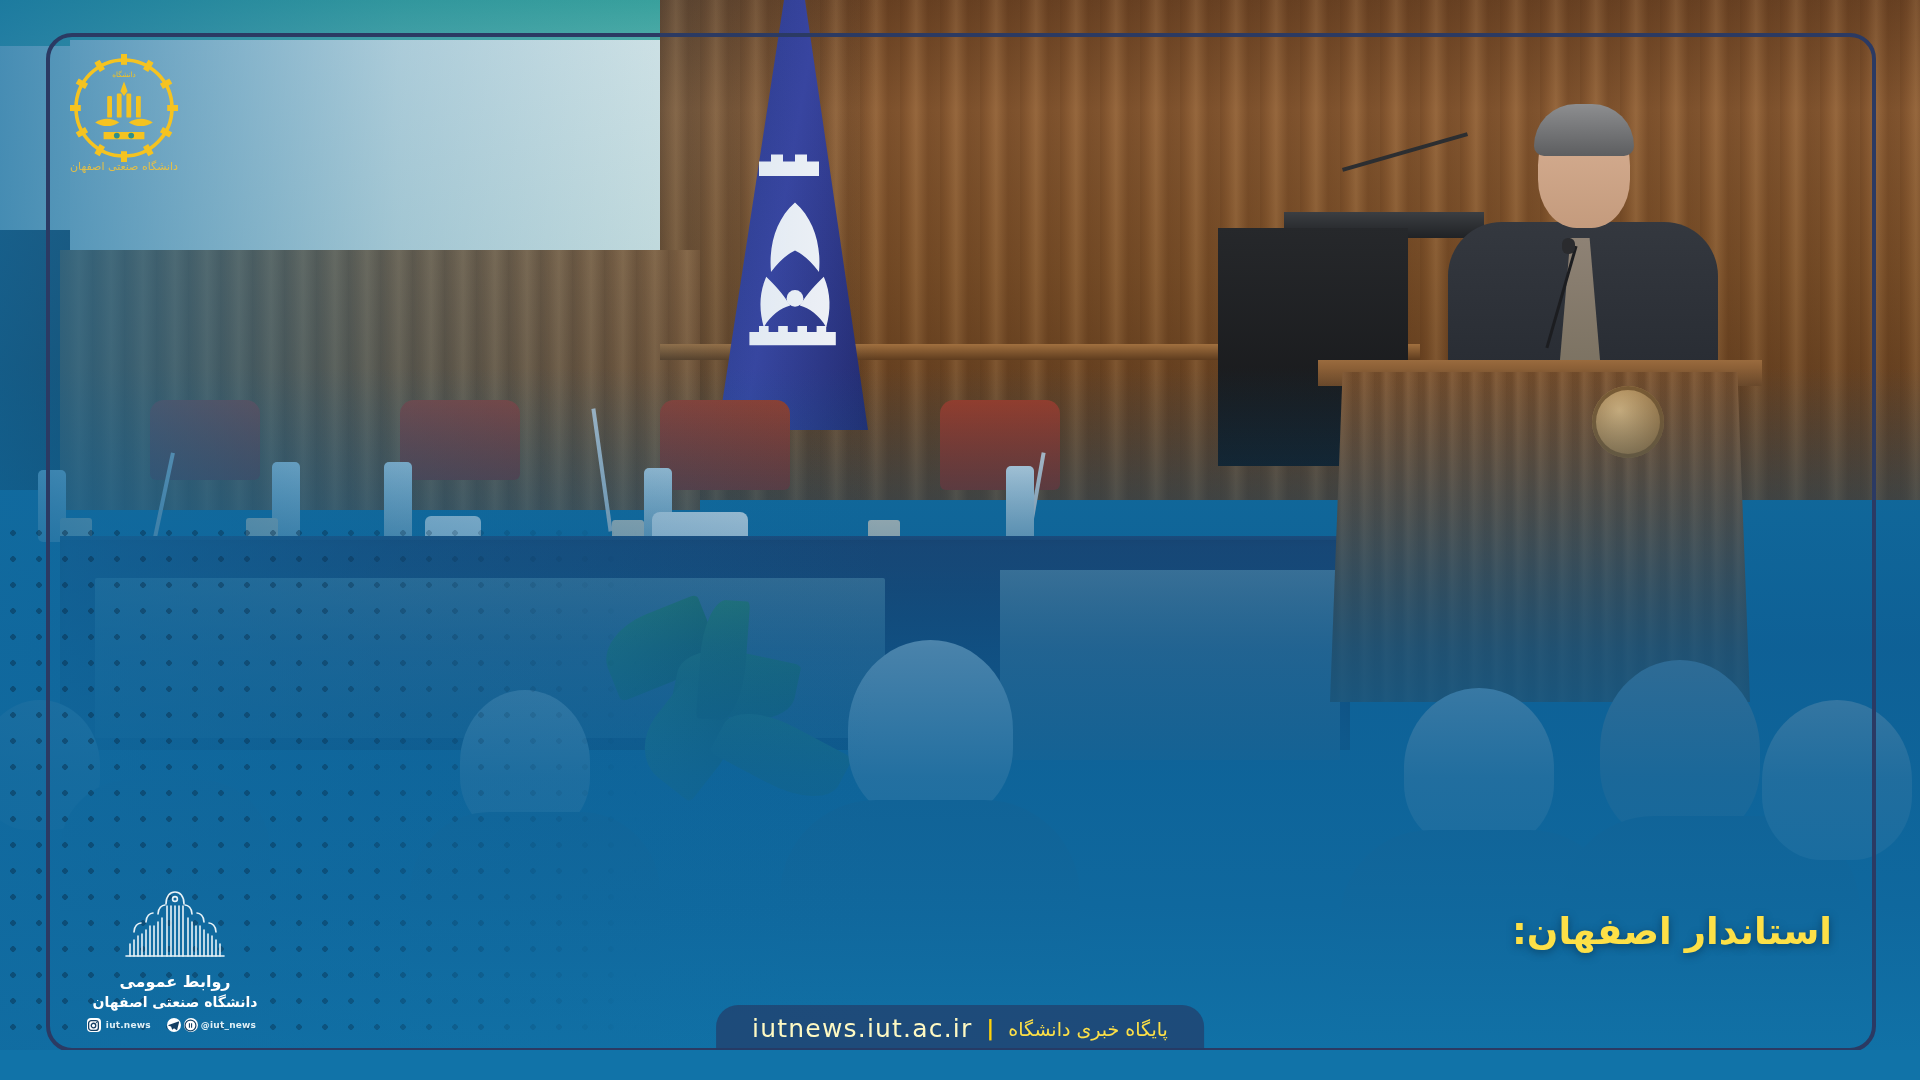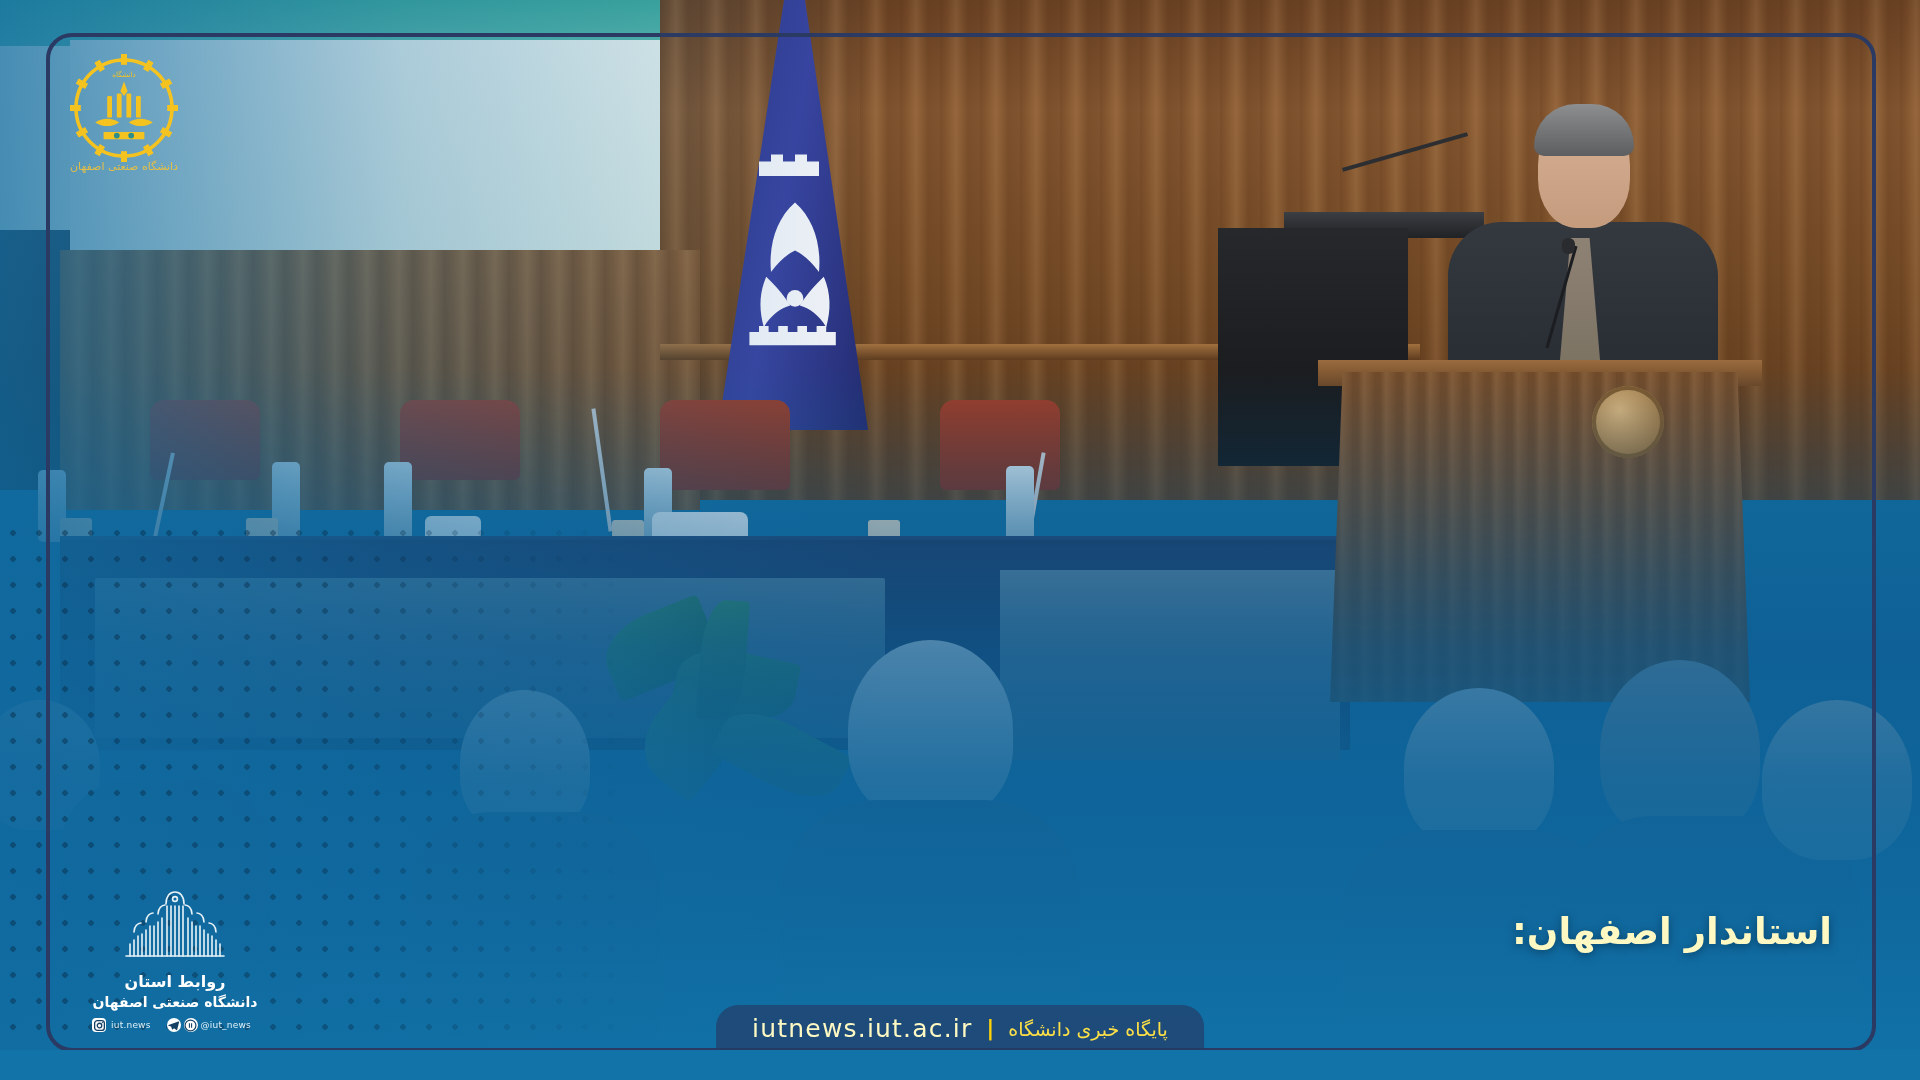--- a/index.html
+++ b/index.html
@@ -202,21 +202,21 @@
   .iut-logo-caption{
     position:absolute;left:58px;top:160px;width:132px;text-align:center;
     color:#f1c33a;font-size:11px;letter-spacing:.5px;opacity:.9;
   }
 
   
   .headline-wrap{
     position:absolute;right:88px;bottom:120px;width:1640px;text-align:right;direction:rtl;
   }
   .kicker{
-    color:#fef9c3;font-size:37px;font-weight:700;line-height:1.15;
+    color:#fde047;font-size:37px;font-weight:700;line-height:1.15;
     margin:0 0 6px 0;text-shadow:0 2px 8px rgba(3,35,60,.55);
     letter-spacing:-.5px;
   }
   .headline{
     font-size:63px;font-weight:800;line-height:1.26;color:#ffffff;
     text-shadow:0 3px 12px rgba(3,35,60,.55);margin:0;letter-spacing:-1px;
   }
   .hl-yellow{color:#ffd109;}
   .hl-white{color:#ffffff;}
 
@@ -230,21 +230,21 @@
   }
   .footer-fa{color:#fde047;font-size:19px;letter-spacing:.4px;}
   .footer-sep{color:#ffd109;font-size:21px;font-weight:700;line-height:1;}
   .footer-url{color:#fef9c3;font-size:25px;letter-spacing:1.2px;font-family:"DejaVu Sans","Liberation Sans",sans-serif;}
 
   
   .pr-logo{position:absolute;left:60px;bottom:48px;width:230px;text-align:center;}
   .pr-mark{width:130px;height:78px;margin:0 auto 6px auto;display:block;}
   .pr-line1{color:#ffffff;font-size:16px;font-weight:700;letter-spacing:1px;margin-bottom:3px;}
   .pr-line2{color:#ffffff;font-size:14px;font-weight:700;letter-spacing:.6px;margin-bottom:8px;}
-  .pr-socials{display:flex;align-items:flex-start;justify-content:center;gap:16px;direction:ltr;}
+  .pr-socials{display:flex;align-items:flex-start;justify-content:center;gap:16px;direction:ltr;font-weight:bold;}
   .pr-socials svg{width:13px;height:13px;display:block;}
   .pr-handle{color:#dff0f7;font-size:9px;letter-spacing:.2px;margin-right:7px;}
   .pr-handle2{color:#dff0f7;font-size:9px;letter-spacing:.2px;margin-left:2px;}
   .soc-group{display:flex;align-items:center;gap:3px;}
   .soc-badge{width:14px;height:14px;border-radius:4px;background:#ffffff;display:flex;align-items:center;justify-content:center;}
   .soc-round{width:14px;height:14px;border-radius:50%;background:#ffffff;display:flex;align-items:center;justify-content:center;}
 
   
   .bottom-bar{
     position:absolute;left:0;bottom:0;width:100%;height:30px;background:#1173a8;
@@ -440,21 +440,21 @@
         <path d="M57 18 v50 M61 18 v50 M65 18 v50 M69 18 v50 M73 18 v50"></path>
         <path d="M48 26 C48 20 52 17 55 17 M52 30 v38 M48 34 v34 M44 38 v30"></path>
         <path d="M82 26 C82 20 78 17 75 17 M78 30 v38 M82 34 v34 M86 38 v30"></path>
         <path d="M36 34 C36 28 40 25 43 25 M40 38 v30 M36 42 v26 M32 46 v22"></path>
         <path d="M94 34 C94 28 90 25 87 25 M90 38 v30 M94 42 v26 M98 46 v22"></path>
         <path d="M24 44 C24 38 28 35 31 35 M28 48 v20 M24 52 v16 M20 56 v12"></path>
         <path d="M106 44 C106 38 102 35 99 35 M102 48 v20 M106 52 v16 M110 56 v12"></path>
         <path d="M16 68 h98"></path>
       </g>
     </svg>
-    <div class="pr-line1">روابط استان</div>
+    <div class="pr-line1">روابط عمومی</div>
     <div class="pr-line2">دانشگاه صنعتی اصفهان</div>
     <div class="pr-socials">
       <div class="soc-group">
         <span class="soc-badge">
           <svg viewBox="0 0 24 24" fill="none" stroke="#153f63" stroke-width="2.4">
             <rect x="3" y="3" width="18" height="18" rx="5"></rect>
             <circle cx="12" cy="12" r="4.2"></circle>
             <circle cx="17.4" cy="6.6" r="1.2" fill="#153f63" stroke="none"></circle>
           </svg>
         </span>

